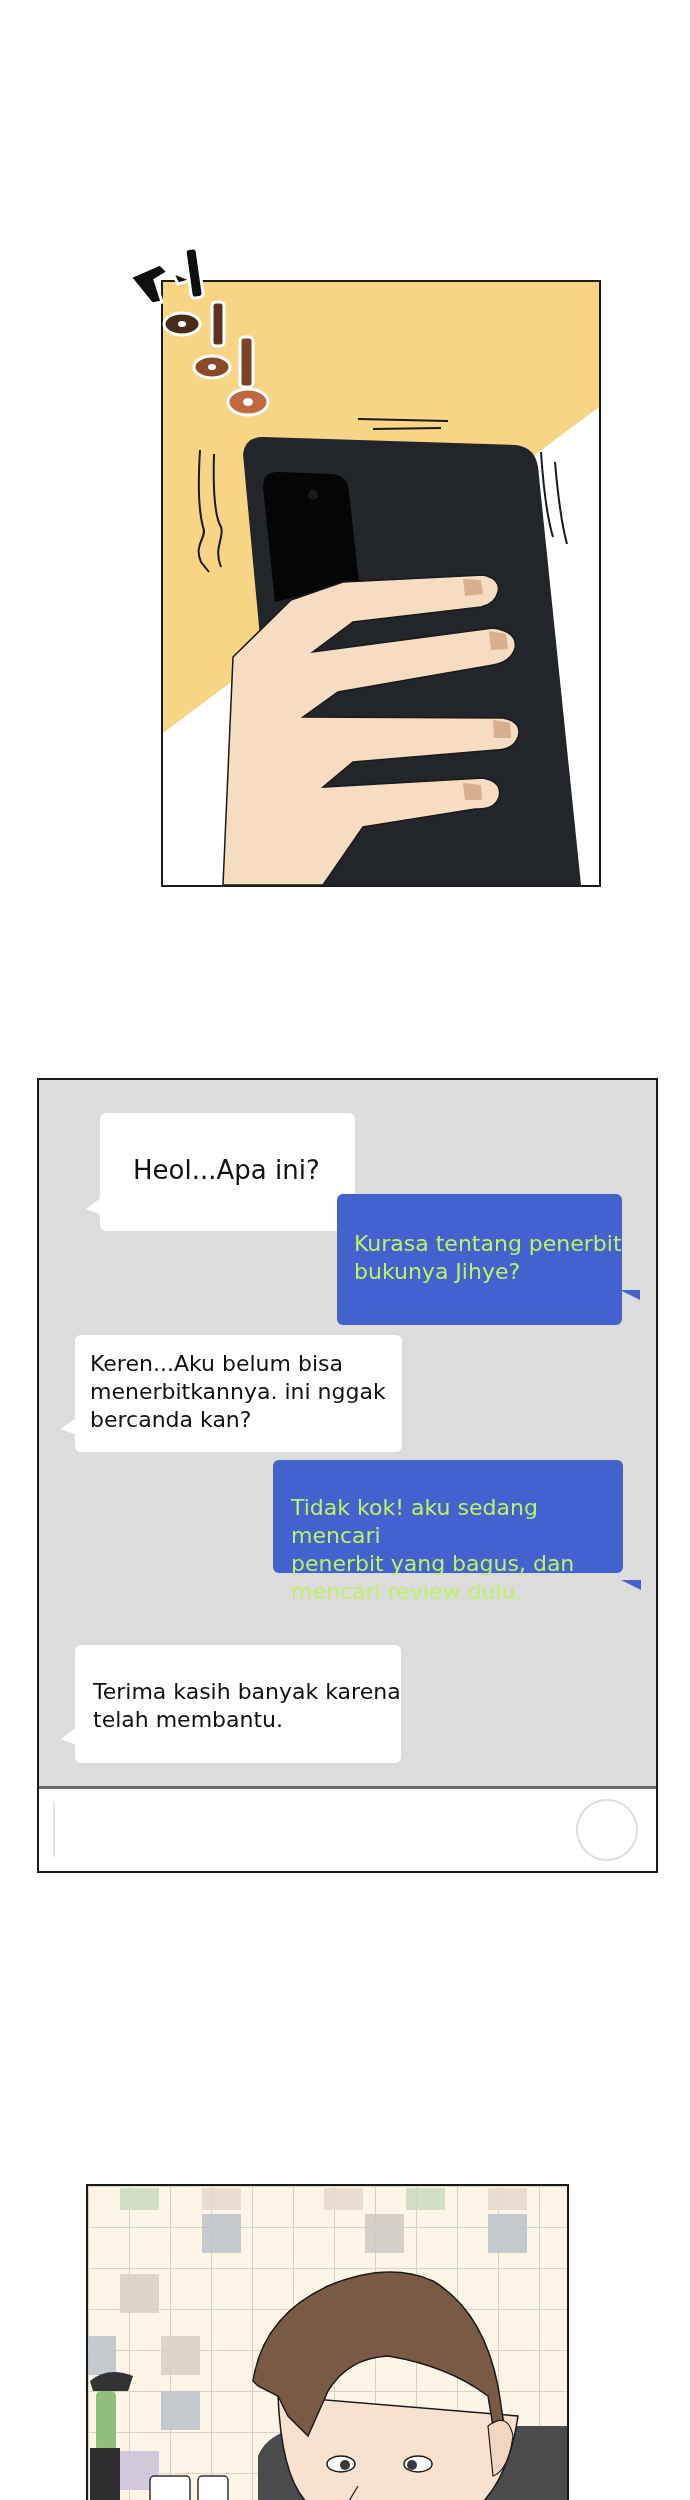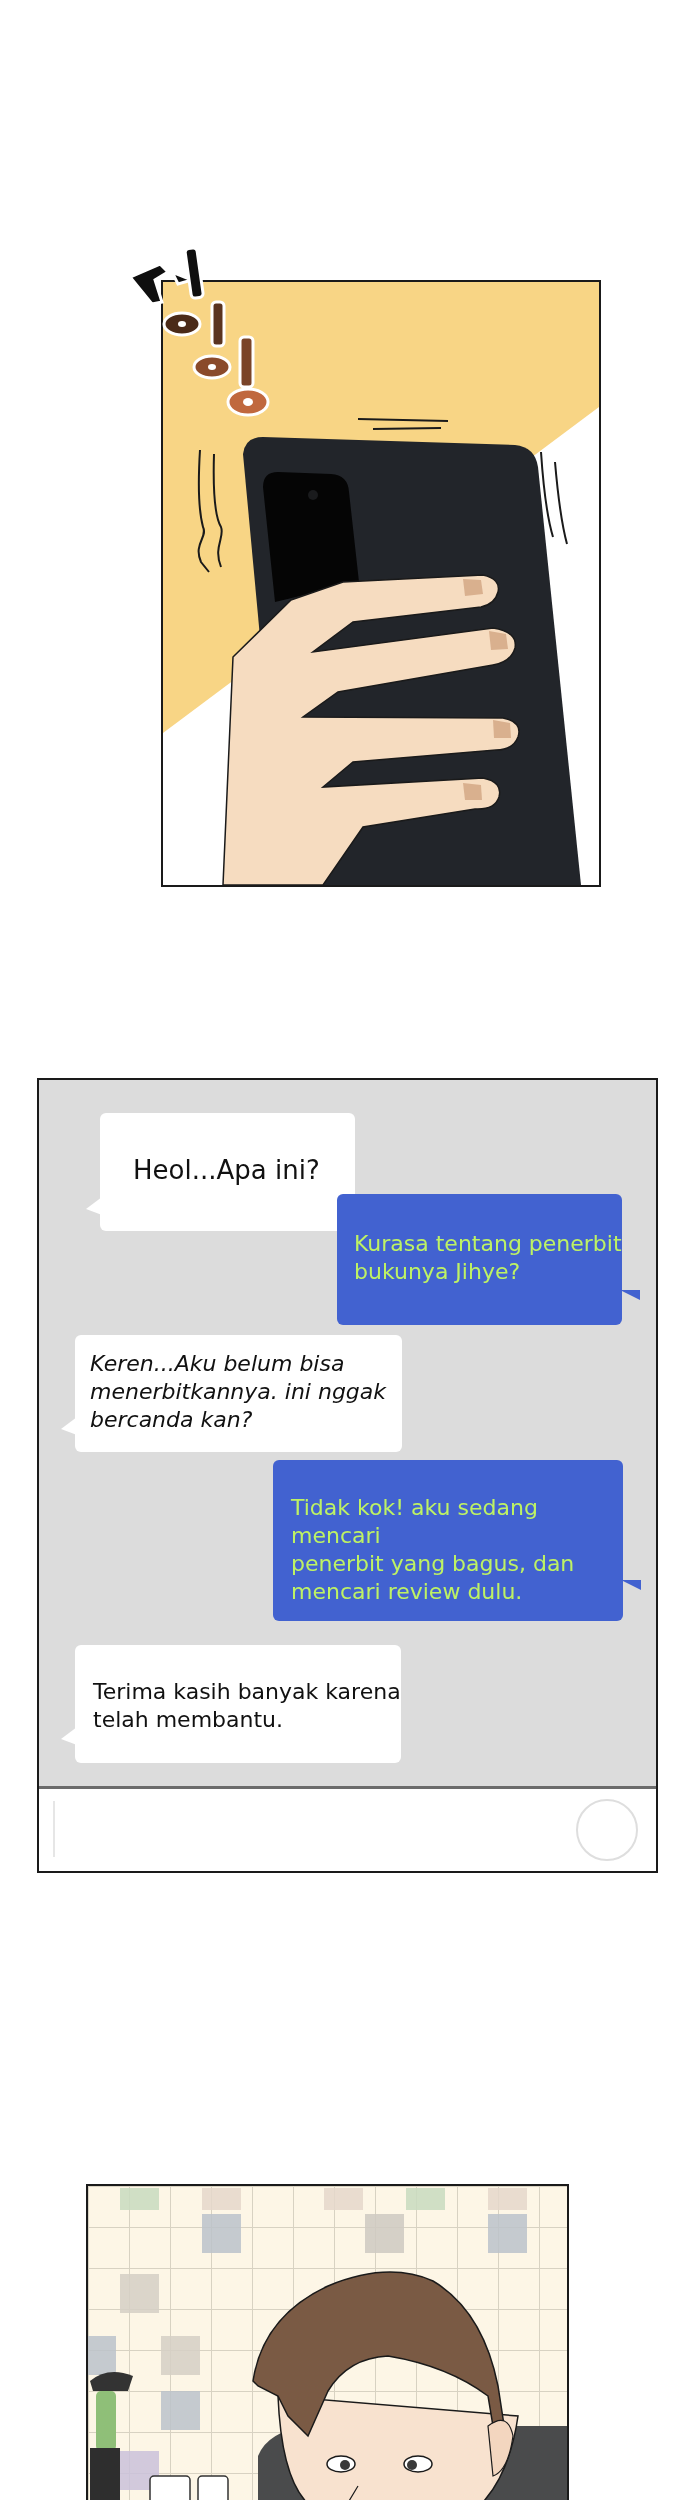--- a/index.html
+++ b/index.html
@@ -84,26 +84,26 @@
   </div>
 
   <div class="bubble out" style="left:298px; top:114px; width:285px; height:131px;">
     <div class="tail-out" style="top:96px;"></div>
     <div class="txt" style="left:17px; top:36px;">Kurasa tentang penerbit
 bukunya Jihye?</div>
   </div>
 
   <div class="bubble in" style="left:36px; top:255px; width:327px; height:117px;">
     <div class="tail-in" style="top:82px;"></div>
-    <div class="txt" style="left:15px; top:15px;font-style:italic;">Keren...Aku belum bisa
+    <div class="txt" style="left:15px; top:15px;">Keren...Aku belum bisa
 menerbitkannya. ini nggak
 bercanda kan?</div>
   </div>
 
-  <div class="bubble out" style="left:234px; top:380px; width:350px; height:161px;">
+  <div class="bubble out" style="left:234px; top:380px; width:350px; height:113px;">
     <div class="tail-out" style="top:120px;"></div>
     <div class="txt" style="left:18px; top:34px;">Tidak kok! aku sedang mencari
 penerbit yang bagus, dan
 mencari review dulu.</div>
   </div>
 
   <div class="bubble in" style="left:36px; top:565px; width:326px; height:118px;">
     <div class="tail-in" style="top:82px;"></div>
     <div class="txt" style="left:18px; top:33px;">Terima kasih banyak karena
 telah membantu.</div>

